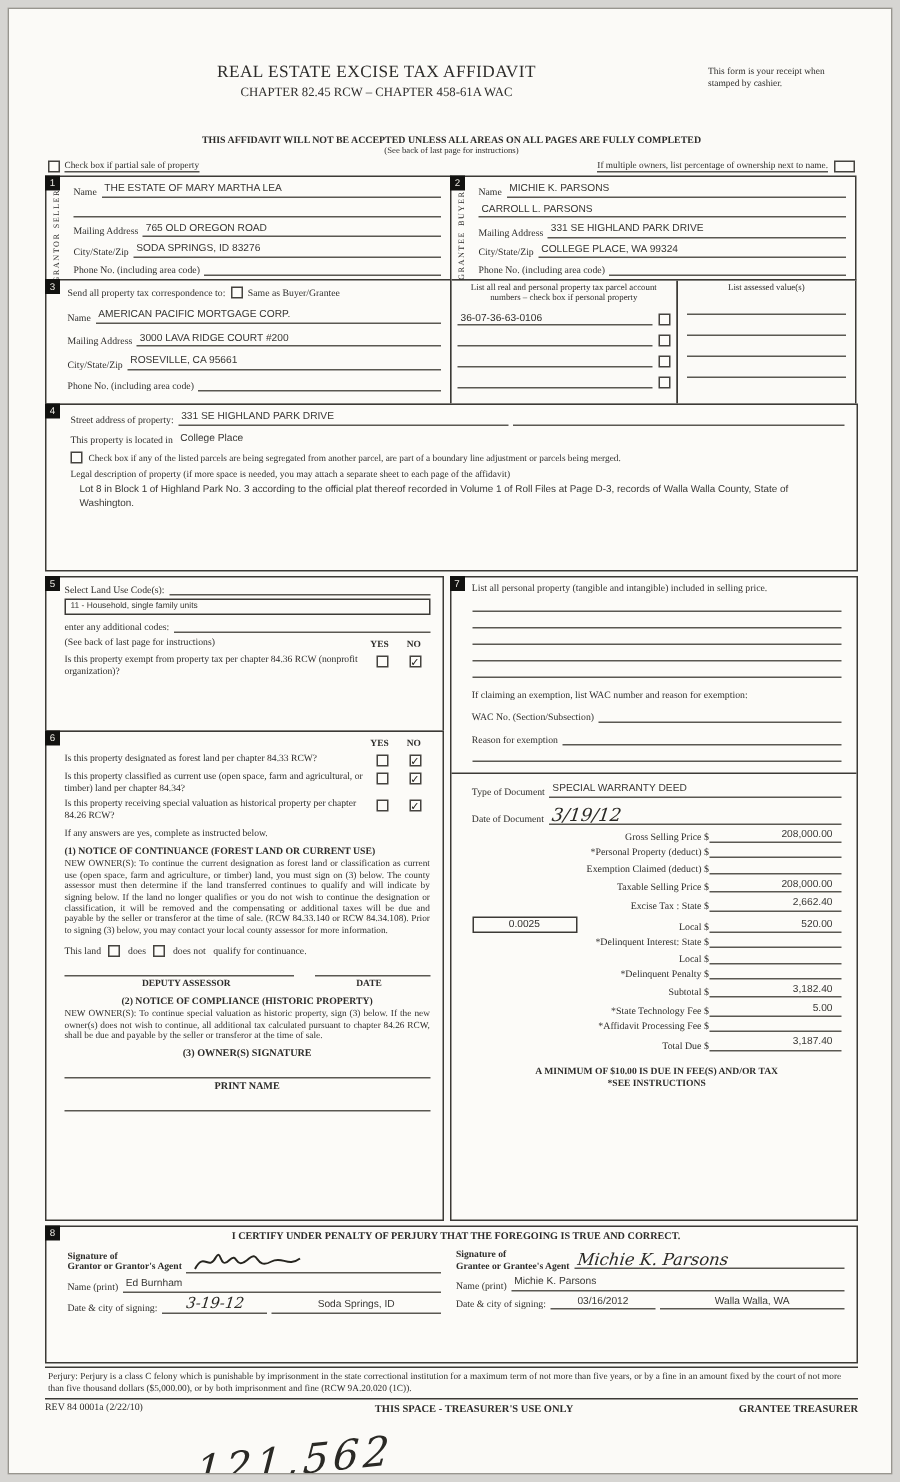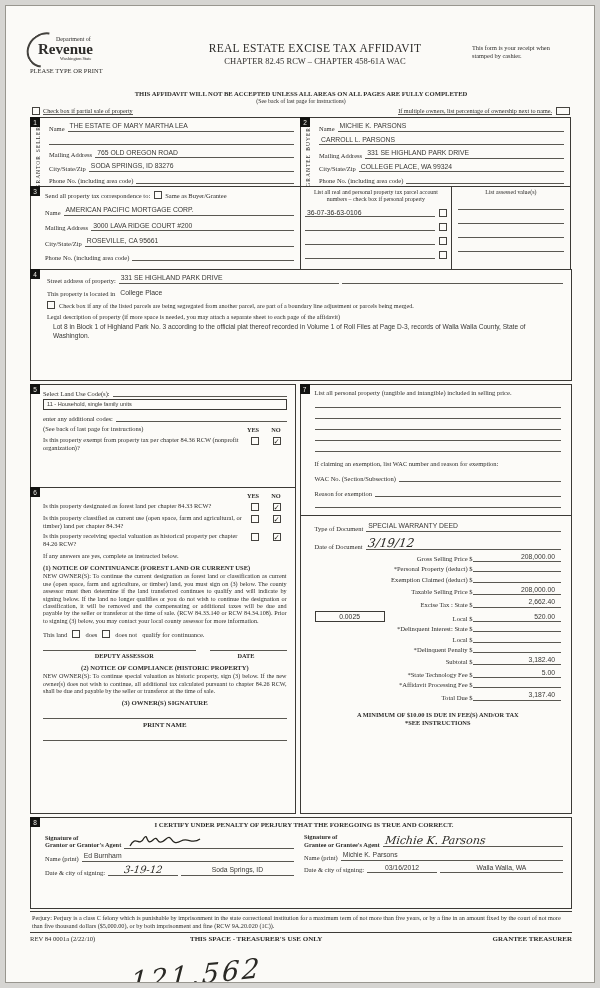--- a/index.html
+++ b/index.html
@@ -96,38 +96,31 @@
   .sig-cols { display:flex; margin-top:2px; }
   .sig-col { width:50%; padding-right:10px; }
   .sig-lab2 { font-size:6.4px; font-weight:bold; line-height:7.5px; }
   .sigrow { display:flex; align-items:flex-end; margin-top:3px; }
   .cursive-sig { font-size:11px; line-height:10px; }
 
   
   .perjury { border-top:1.2px solid #3c3a36; border-bottom:1.4px solid #3c3a36; margin-top:2px; padding:2px 2px 3px 2px; font-size:6.2px; line-height:7.6px; }
   .footer-row { display:flex; align-items:flex-start; margin-top:2px; font-size:6.6px; }
   .rev-no { width:160px; }
-  .treasurer-space { flex:1; text-align:left; font-weight:bold; font-size:7px; }
+  .treasurer-space { flex:1; text-align:center; font-weight:bold; font-size:7px; }
   .county-treasurer { width:130px; text-align:right; font-weight:bold; font-size:7px; }
   .hand-number { font-size:27px; margin:16px 0 0 100px; transform:rotate(-6deg) skewX(-10deg); letter-spacing:3px; }
 </style>
 </head>
 <body>
 
 <div class="paper">
 
   
   <div class="header">
-    <div class="logo-block">
-      <div class="logo-swoosh"></div>
-      <div class="dept-top">Department of</div>
-      <div class="dept-name">Revenue</div>
-      <div class="dept-sub">Washington State</div>
-      <div class="type-print">PLEASE TYPE OR PRINT</div>
-    </div>
     <div class="title-block">
       <div class="main-title">REAL ESTATE EXCISE TAX AFFIDAVIT</div>
       <div class="sub-title">CHAPTER 82.45 RCW – CHAPTER 458-61A WAC</div>
     </div>
     <div class="receipt-note">This form is your receipt when stamped by cashier.</div>
   </div>
   <div class="warning">THIS AFFIDAVIT WILL NOT BE ACCEPTED UNLESS ALL AREAS ON ALL PAGES ARE FULLY COMPLETED</div>
   <div class="see-back">(See back of last page for instructions)</div>
   <div class="topline-row">
     <span class="cb"></span>

